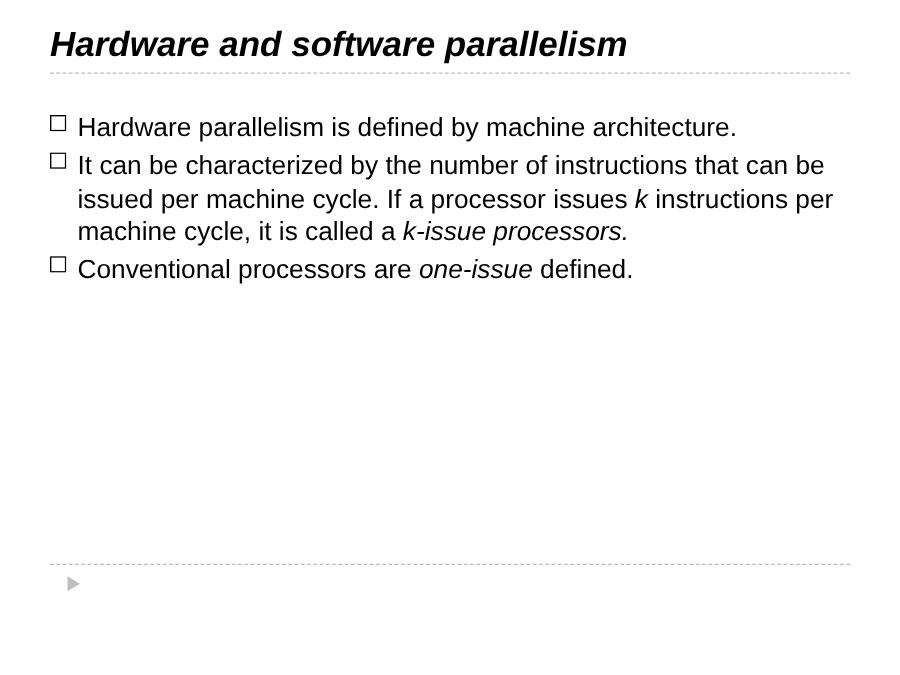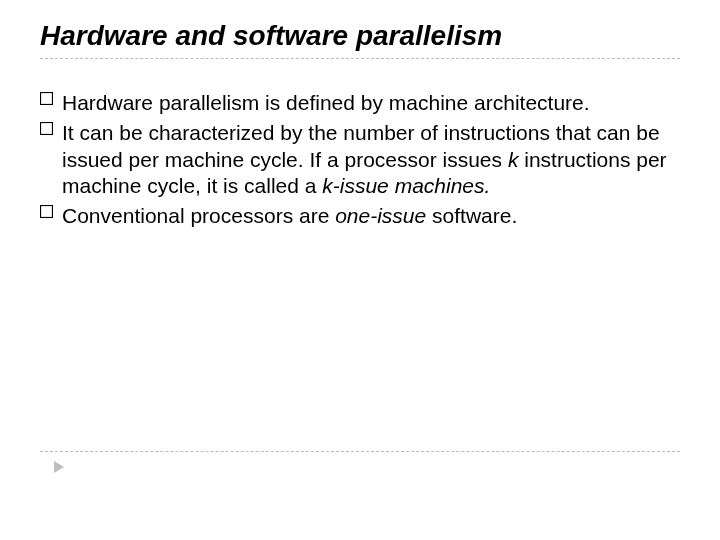--- a/index.html
+++ b/index.html
@@ -33,30 +33,30 @@
       </span>
       <span>Hardware</span><span> parallelism is defined by machine architecture.</span>
     </div>
 
     <div class="item">
       <span class="bullet">
         <svg viewBox="0 0 13 13">
             <rect x="0.5" y="0.5" width="12" height="12" fill="none" stroke="#000" stroke-width="1.2"></rect>
           </svg>
       </span>
-      <span>It</span><span> can be characterized by the number of instructions that can be issued per machine cycle. If a processor issues </span><span class="i">k</span><span> instructions per machine cycle, it is called a </span><span class="i">k-issue machines.</span><span></span>
+      <span>It</span><span> can be characterized by the number of instructions that can be issued per machine cycle. If a processor issues </span><span class="i">k</span><span> instructions per machine cycle, it is called a </span><span class="i">k-issue processors.</span><span></span>
     </div>
 
     <div class="item">
       <span class="bullet">
         <svg viewBox="0 0 13 13">
             <rect x="0.5" y="0.5" width="12" height="12" fill="none" stroke="#000" stroke-width="1.2"></rect>
           </svg>
       </span>
-      <span>Conventional</span><span> processors are </span><span class="i">one-issue</span><span> software.</span>
+      <span>Conventional</span><span> processors are </span><span class="i">one-issue</span><span> defined.</span>
     </div>
 
   </div>
 
   <hr class="footer-hr">
   <span class="footer-arrow">
     <svg viewBox="0 0 14 14">
         <polygon points="2,1 12,7 2,13" fill="#bfbfbf"></polygon>
       </svg>
   </span>

